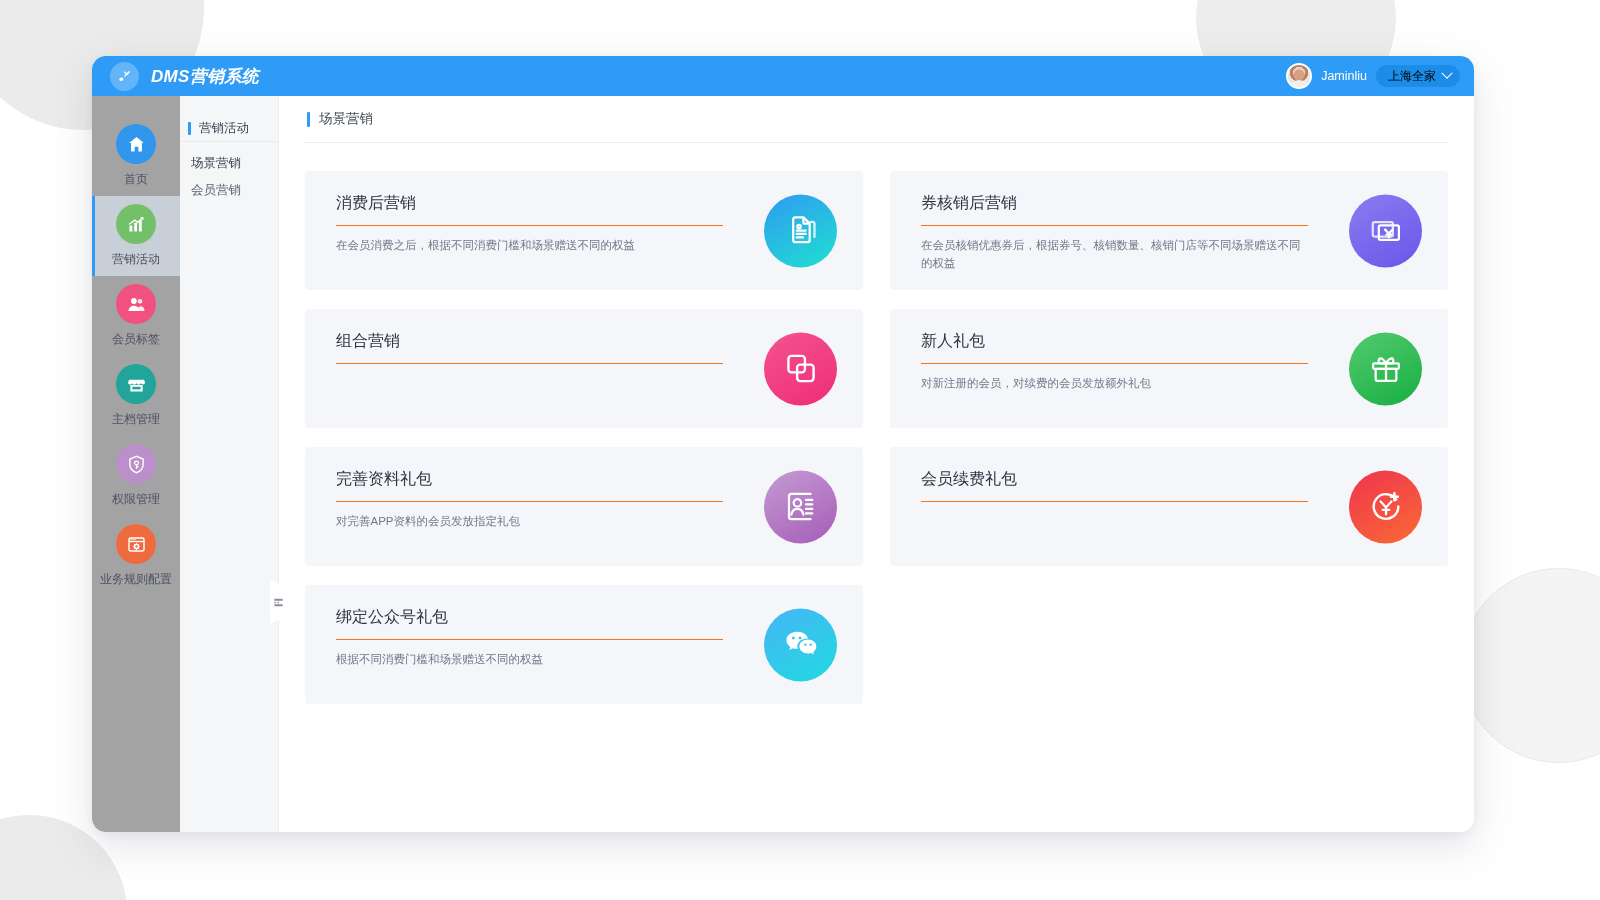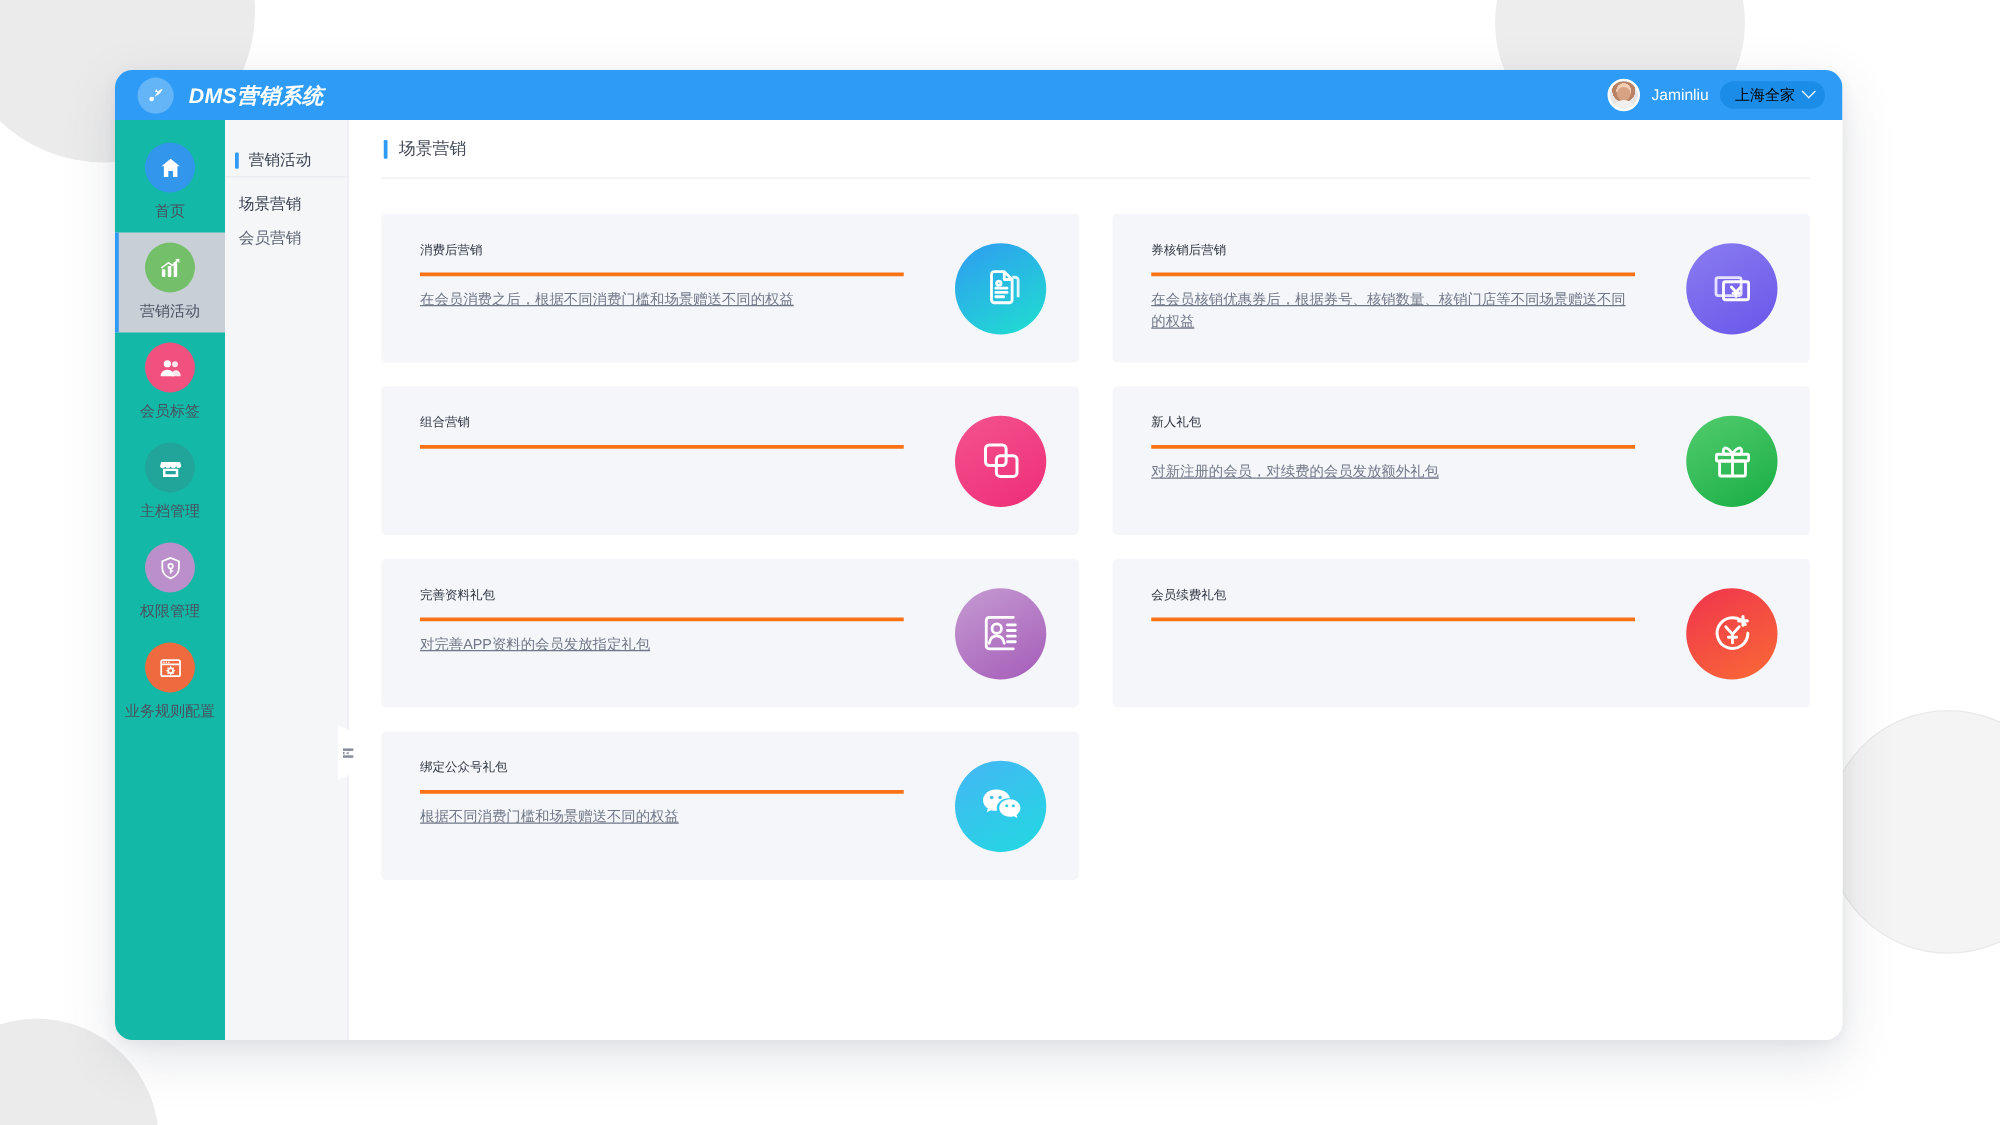--- a/index.html
+++ b/index.html
@@ -91,22 +91,22 @@
   }
   .chev { width: 8px; height: 8px; border-right: 1.4px solid #fff; border-bottom: 1.4px solid #fff;
           transform: rotate(45deg) translate(-2px,-2px); }
 
   
   .app-body { flex: 1; display: flex; min-height: 0; background:#fff; }
 
   
   .sidebar {
     width: 88px; flex: 0 0 88px;
-    background: #14b8a6;
-    padding-top: 10px;
+    background: #a3a3a3;
+    padding-top: 20px;
   }
   .nav-item {
     height: 80px; display: flex; flex-direction: column;
     align-items: center; justify-content: center; gap: 7px;
     position: relative; cursor: pointer;
   }
   .nav-item.active { background: #c9cfd6; }
   .nav-item.active::before {
     content:""; position: absolute; left: 0; top: 0; bottom: 0;
     width: 3px; background: #2e9bf6;
@@ -162,27 +162,27 @@
   }
   .card {
     position: relative;
     height: 119px;
     background: #f5f6fa;
     border-radius: 4px;
     padding: 22px 22px 0 31px;
     cursor: pointer;
   }
   .card-title {
-    font-size: 10px; color: #2f3541;
+    font-size: 16px; color: #2f3541;
     padding-bottom: 11px; margin-right: 118px;
-    border-bottom: 3px solid #f97316;
+    border-bottom: 1px solid #f97316;
   }
   .card-desc {
     font-size: 11.5px; color: #717888; line-height: 1.55;
-    margin-top: 11px; margin-right: 118px; text-decoration: underline;
+    margin-top: 11px; margin-right: 118px;
   }
   .card-icon {
     position: absolute; right: 26px; top: 50%;
     transform: translateY(-50%);
     width: 73px; height: 73px; border-radius: 50%;
     display: flex; align-items: center; justify-content: center;
   }
   .card-icon svg { display: block; }
 </style>
 </head>

